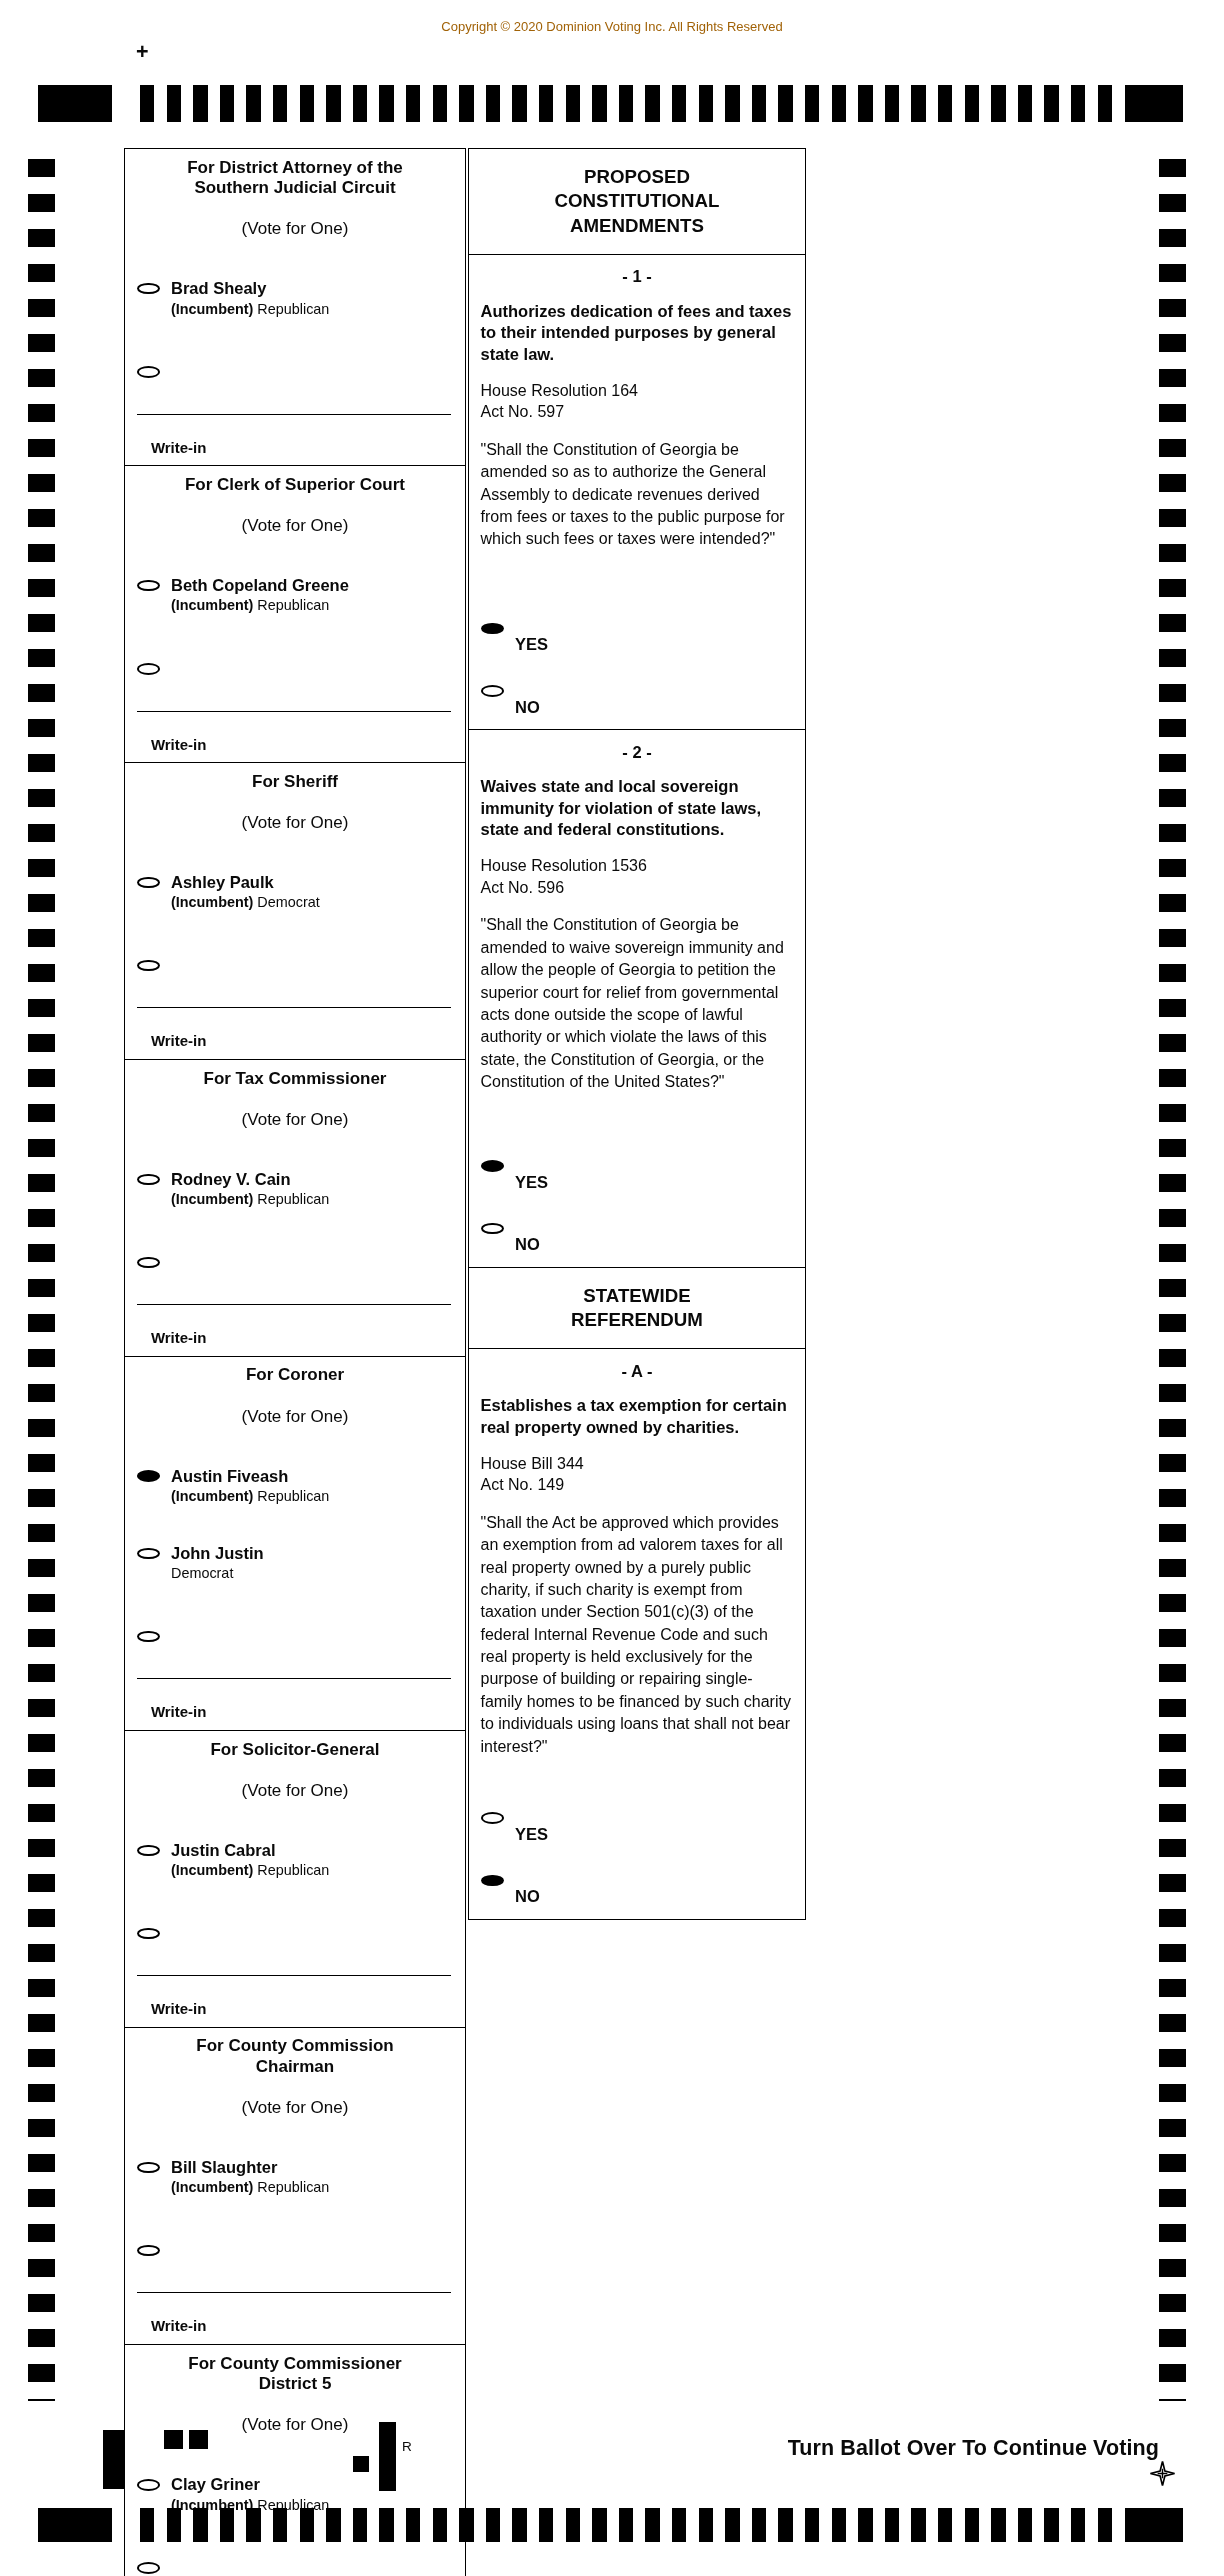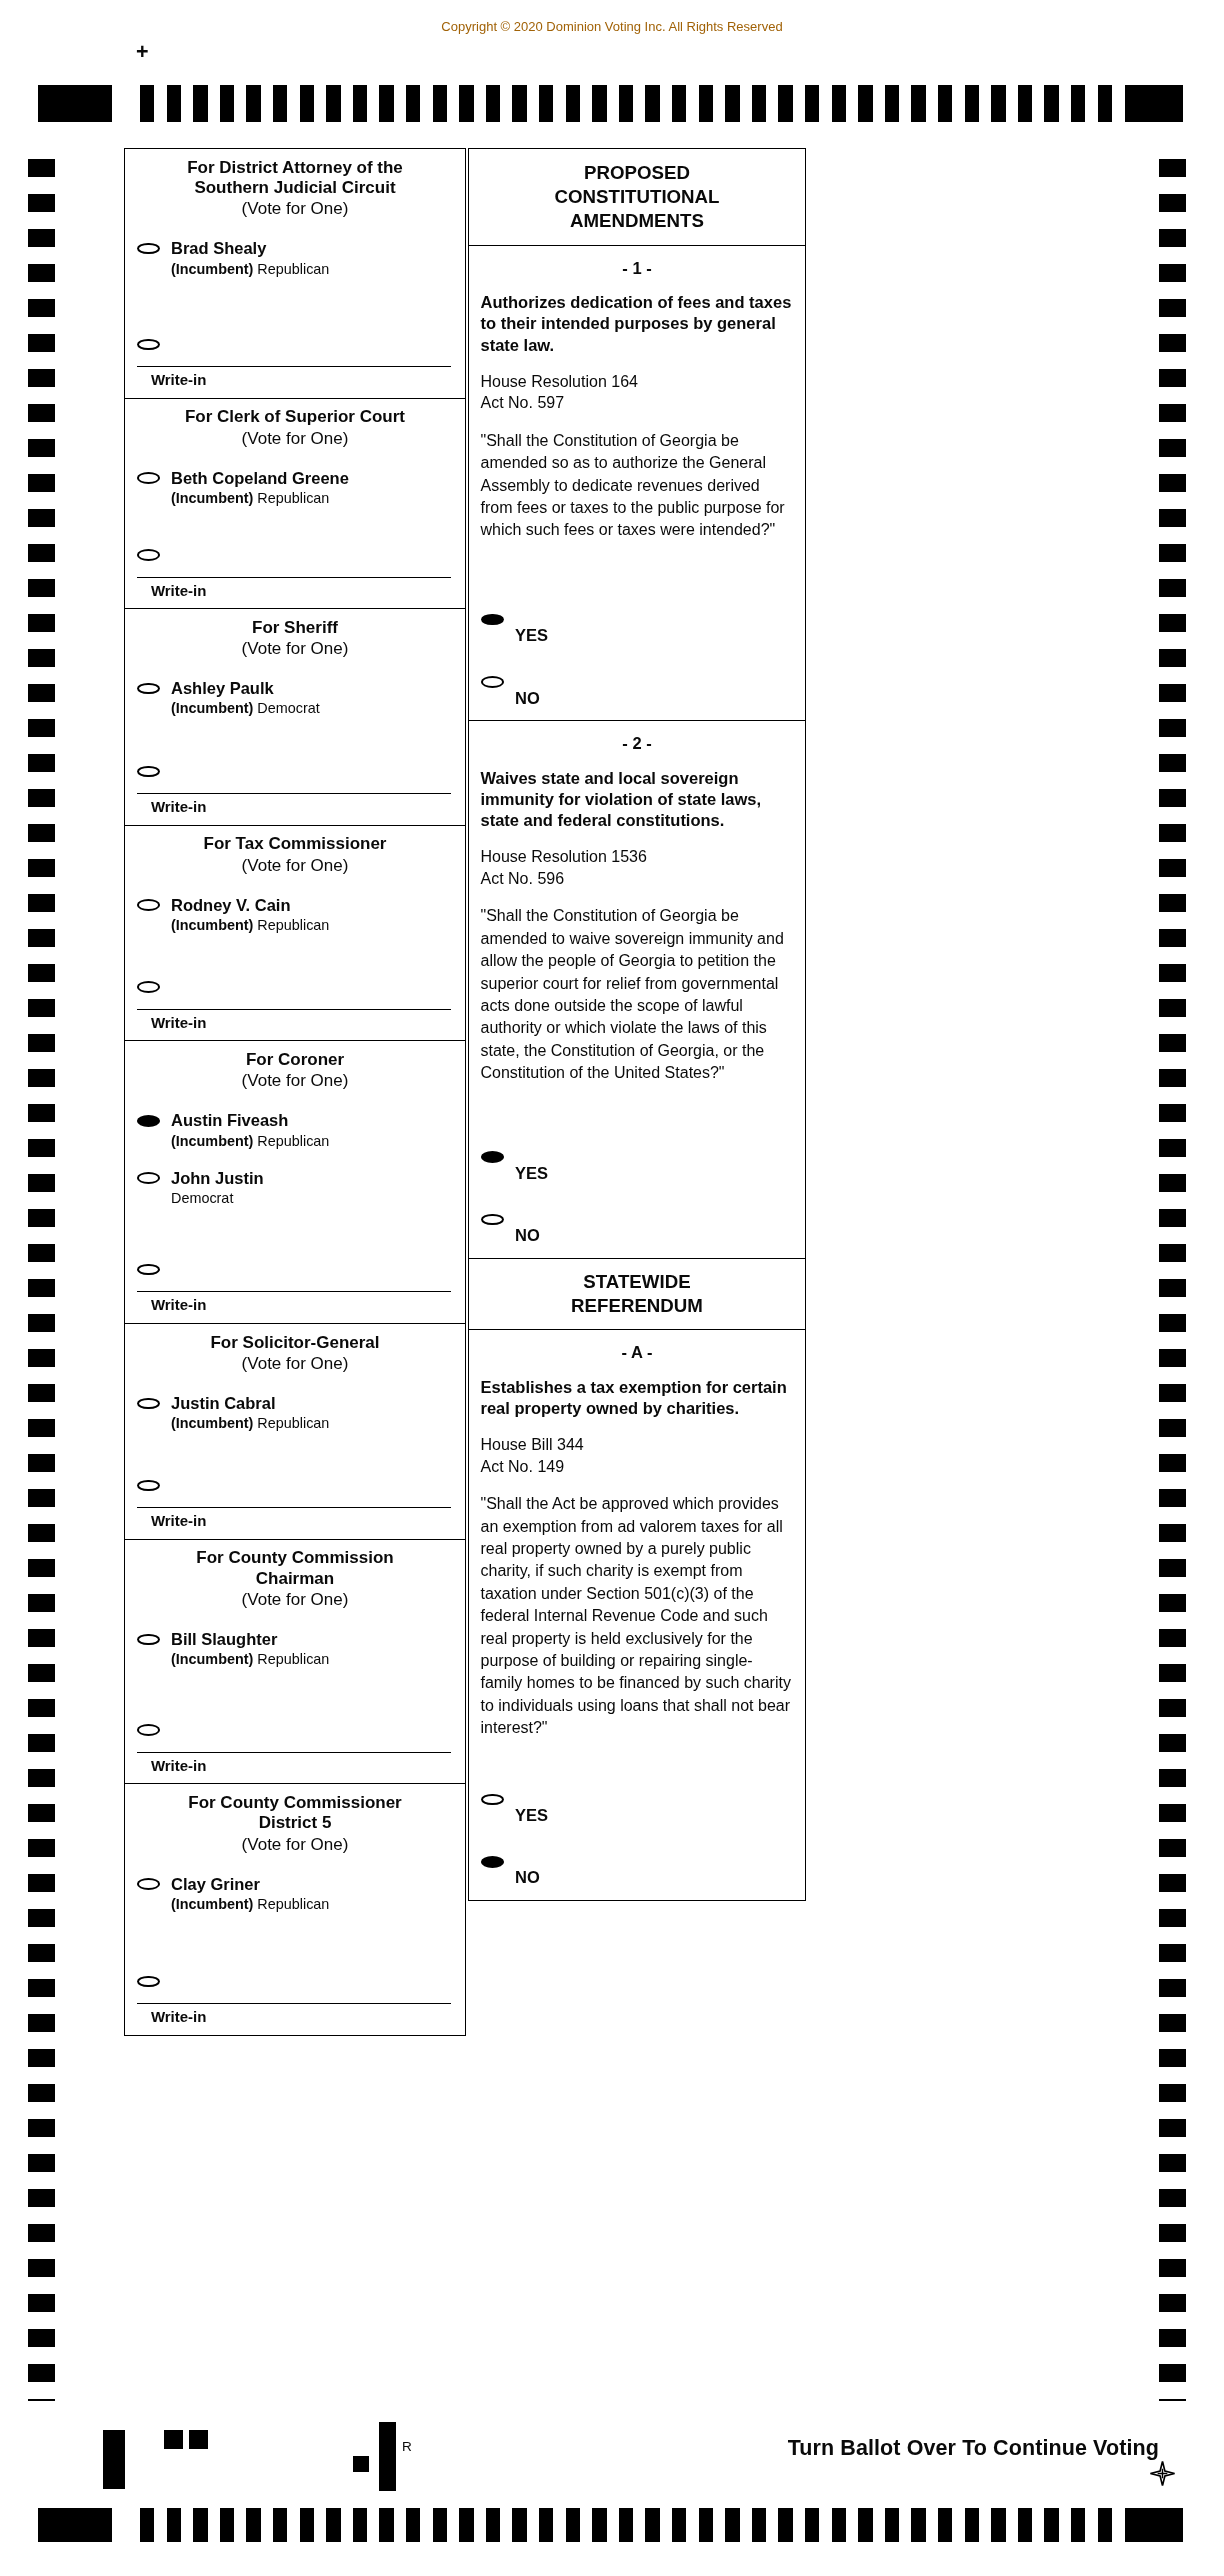--- a/index.html
+++ b/index.html
@@ -39,21 +39,21 @@
   .side-marks.left { left: 28px; }
   .side-marks.right { left: 1159px; }
 
   
   .col-left  { position: absolute; left: 124px; top: 148px; width: 342px; }
   .col-right { position: absolute; left: 468px; top: 148px; width: 338px; }
   .box { border: 1.4px solid #000; background: #fff; margin-top: -1.4px; }
   .col-left .box:first-child, .col-right .box:first-child { margin-top: 0; }
 
   
-  .contest { display: flex; flex-direction: column; padding: 8.6px 11.5px 10px; }
+  .contest { display: flex; flex-direction: column; padding: 8.6px 11.5px 10px; gap: 20px; }
   .c-title {
     font-weight: bold; text-align: center; font-size: 17px;
     line-height: 1.2; white-space: pre-line;
   }
   .c-vote { text-align: center; font-size: 17px; margin-top: 1px; }
   .row { display: flex; align-items: flex-start; margin-top: 20px; }
   .bubble {
     flex: 0 0 auto; display: inline-block;
     width: 23px; height: 11.5px;
     border: 2.2px solid #000; border-radius: 50%;
@@ -64,21 +64,21 @@
   .cand-detail { font-size: 14.4px; display: block; margin-top: 2.2px; }
   .cand-detail b { font-weight: bold; }
   .blank-row { margin-top: auto; padding-top: 26px; }
   .writein-line { border-top: 1.4px solid #000; margin-top: 16px; margin-right: 2.9px; }
   .writein-label { font-weight: bold; font-size: 15px; margin-top: 4px; margin-left: 14.4px; }
 
   
   .hdr {
     display: flex; align-items: center; justify-content: center;
     text-align: center; font-weight: bold; font-size: 18.7px;
-    line-height: 1.3; white-space: pre-line; padding: 7px;
+    line-height: 1.3; white-space: pre-line; padding: 16px;
   }
   .measure { display: flex; flex-direction: column; padding: 8.6px 11.5px 13px; }
   .m-number { text-align: center; font-weight: bold; font-size: 16.5px; margin-top: 4.3px; }
   .m-summary { font-weight: bold; font-size: 16.5px; line-height: 1.3; margin-top: 14.4px; }
   .m-ref { font-size: 16px; line-height: 1.35; margin-top: 14.4px; }
   .m-question { font-size: 16px; line-height: 1.4; margin-top: 16px; }
   .opt-row { display: flex; align-items: center; }
   .opt-row .bubble { margin-top: 0; }
   .opt-first { margin-top: auto; padding-top: 20px; }
   .opt-next { margin-top: 11.5px; }

